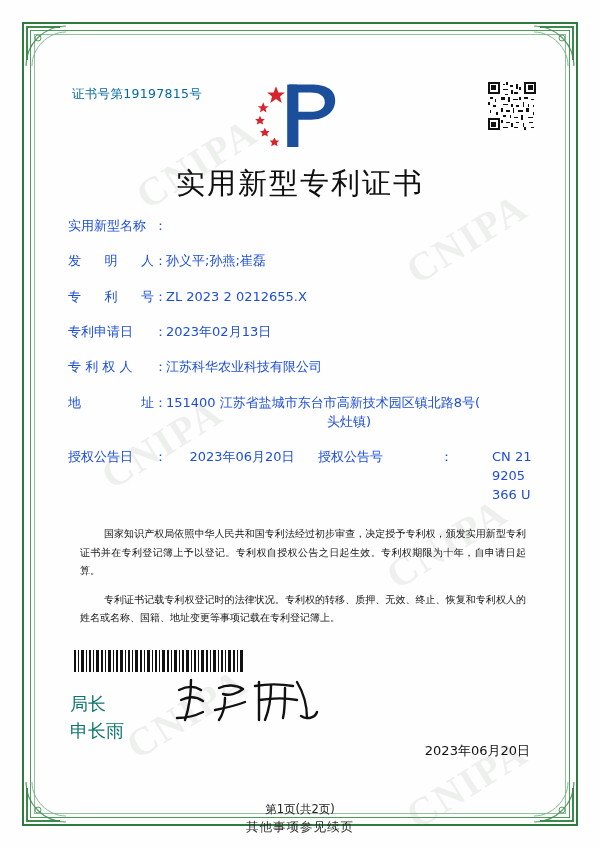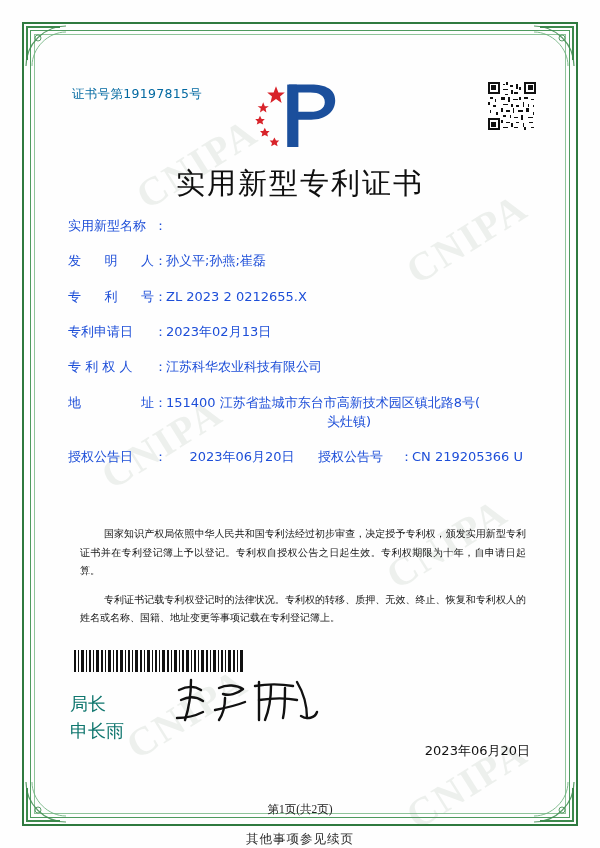--- a/index.html
+++ b/index.html
@@ -171,21 +171,21 @@
   .field-value.sub {
     display: block;
     text-align: center;
   }
   .inline-group {
     display: flex;
     align-items: flex-start;
     flex: 1;
   }
   .inline-left { width: 250px; flex: none; display: flex; text-align: center; }
-  .inline-right { display: flex; flex: 1; }
+  .inline-right { display: flex; flex: 1; gap: 40px; }
   .inline-right .field-label { width: 82px; }
 
   .para {
     font-size: 10px;
     line-height: 1.85;
     text-indent: 24px;
     color: #141414;
     margin-top: 8px;
     margin-bottom: 10px;
     text-align: justify;
@@ -229,28 +229,27 @@
   }
 
   .page-no {
     position: absolute;
     left: 0;
     right: 0;
     top: 740px;
     text-align: center;
     font-size: 11.5px;
     color: #222;
-    font-family: Liberation Serif, serif;
   }
 
   .footer-note {
     position: absolute;
     left: 0;
     right: 0;
-    bottom: 0;
+    bottom: 12px;
     text-align: center;
     font-size: 12.5px;
     color: #2b2b2b;
     letter-spacing: 1px;
   }
 </style>
 </head>
 <body>
 
 <div class="page">

